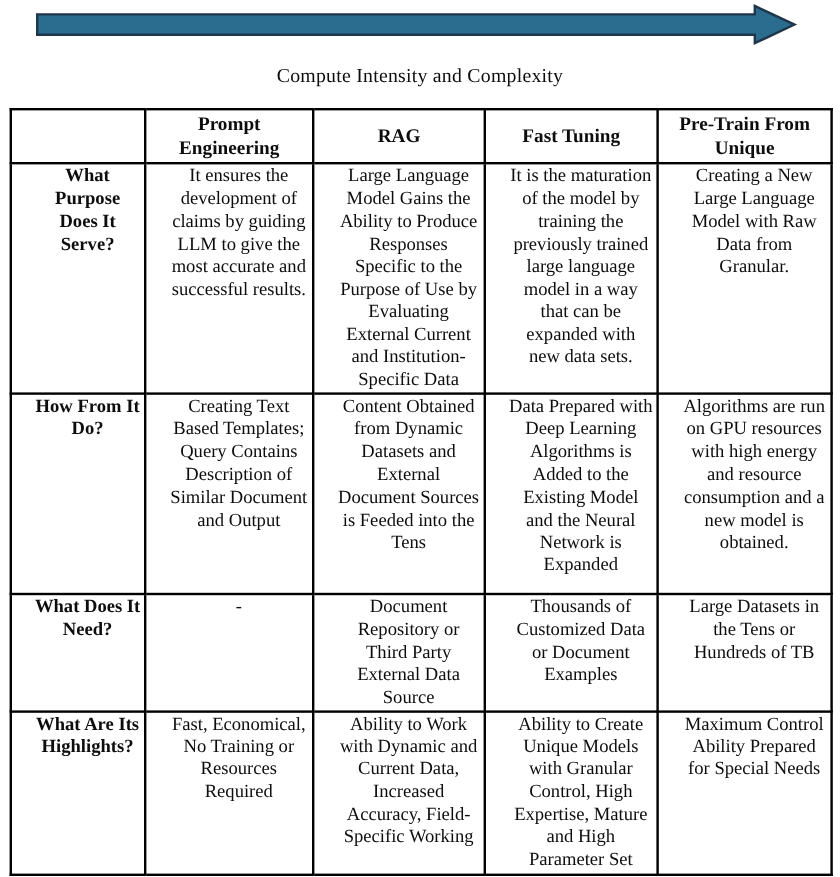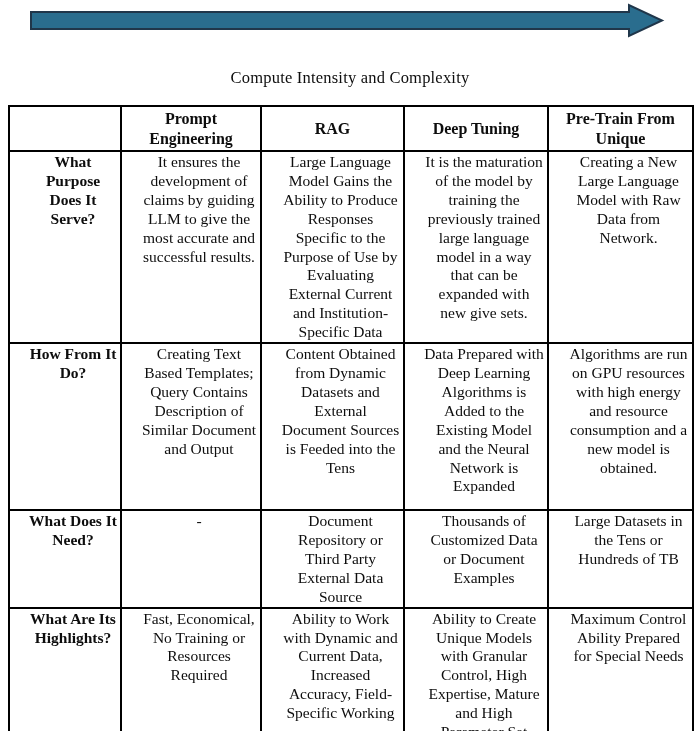--- a/index.html
+++ b/index.html
@@ -1,18 +1,18 @@
 <!DOCTYPE html>
 <html><head>
 <meta charset="utf-8">
 <style>
   html,body{margin:0;padding:0;background:#ffffff;}
   body{width:700px;height:731px;font-family:"Liberation Serif", serif;color:#0d0d0d;overflow:hidden;}
   .arrow-wrap{height:38px;margin-top:2px;}
-  .caption{text-align:center;font-size:16.5px;margin-top:28px;letter-spacing:.2px;}
+  .caption{text-align:center;font-size:16.5px;margin-top:13px;letter-spacing:.2px;}
   table.compare{border-collapse:collapse;table-layout:fixed;width:684px;margin:17px 0 0 8px;}
   table.compare td, table.compare th{
     border:2px solid #000000;
     vertical-align:top;
     text-align:center;
     padding:1px 3px 0 19px;
     font-size:15.5px;
     line-height:1.22;
     overflow:hidden;
   }
@@ -44,30 +44,30 @@
       <col style="width:143px">
       <col style="width:144px">
       <col style="width:145px">
   </colgroup>
 
   <tbody>
       <tr>
     <th class="h-head"></th>
     <th>Prompt Engineering</th>
     <th>RAG</th>
-    <th>Deep Tuning</th>
+    <th>Fast Tuning</th>
     <th><span>Pre-Train </span><span class="u-blue">From</span><span> Unique</span></th>
   </tr>
 
   <tr>
     <td class="row-label h-r1">What Purpose Does It Serve?</td>
     <td>It ensures the development of claims by guiding LLM to give the most accurate and successful results.</td>
     <td>Large Language Model Gains the Ability to Produce Responses Specific to the Purpose of Use by Evaluating External Current and Institution-Specific Data</td>
-    <td>It is the maturation of the model by training the previously trained large language model in a way that can be expanded with new give sets.</td>
-    <td>Creating a New Large Language Model with Raw Data from Network.</td>
+    <td>It is the maturation of the model by training the previously trained large language model in a way that can be expanded with new data sets.</td>
+    <td>Creating a New Large Language Model with Raw Data from Granular.</td>
   </tr>
 
   <tr>
     <td class="row-label h-r2">How From It Do?</td>
     <td>Creating Text Based Templates; Query Contains Description of Similar Document and Output</td>
     <td><span>Content Obtained from Dynamic Datasets and External Document Sources is </span><span class="squiggle">Feeded</span><span> into the Tens</span></td>
     <td>Data Prepared with Deep Learning Algorithms is Added to the Existing Model and the Neural Network is Expanded</td>
     <td>Algorithms are run on GPU resources with high energy and resource consumption and a new model is obtained.</td>
   </tr>
 

